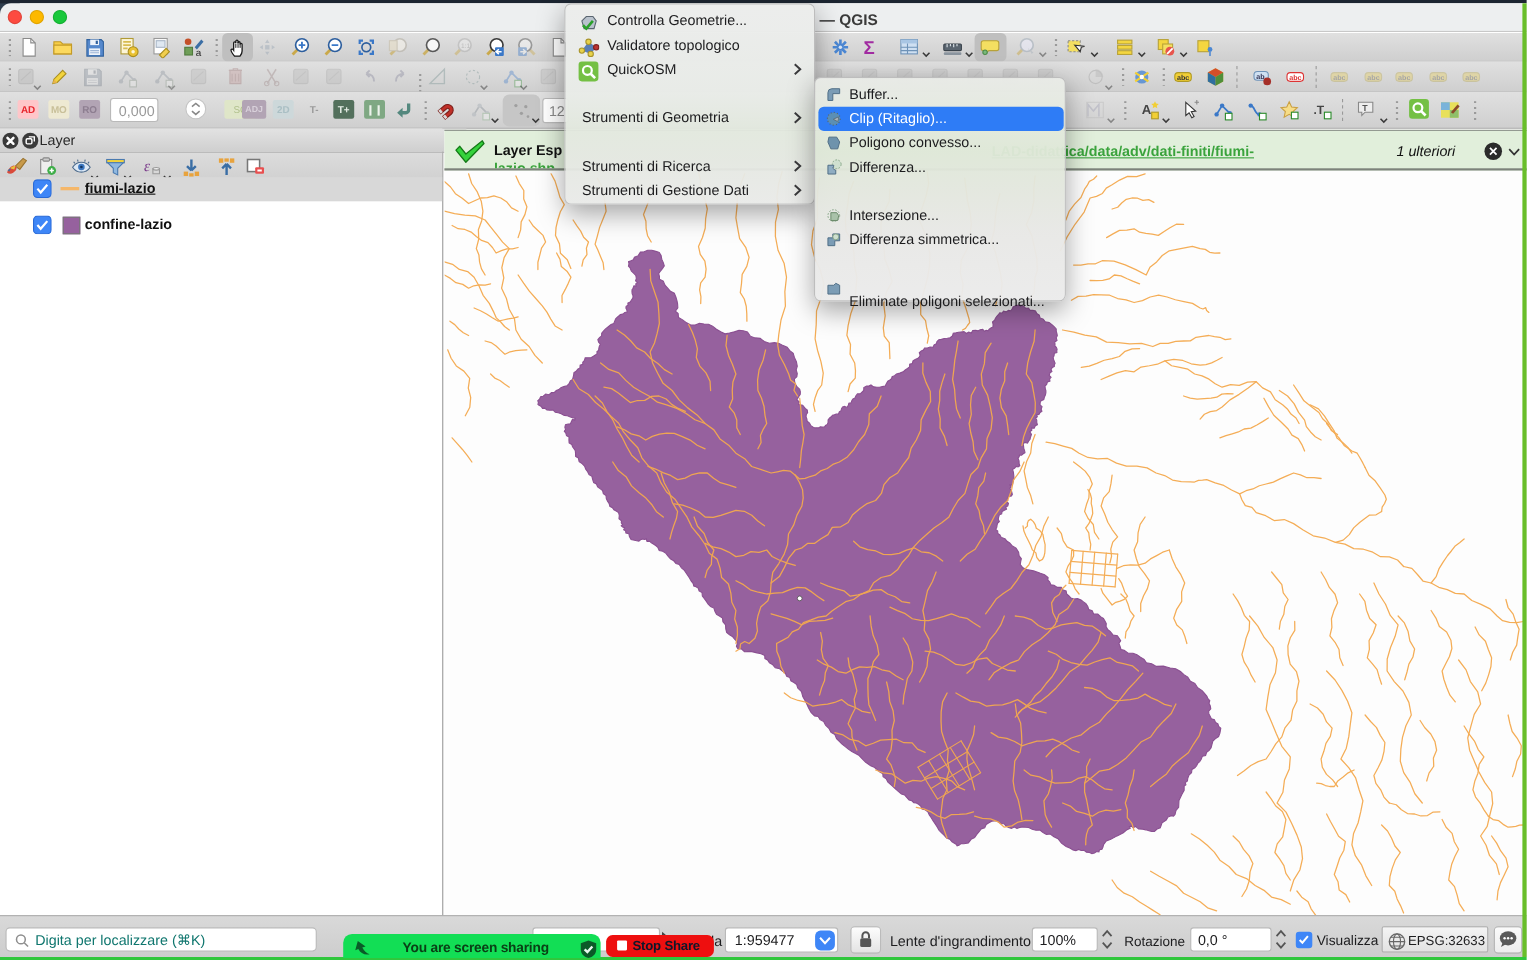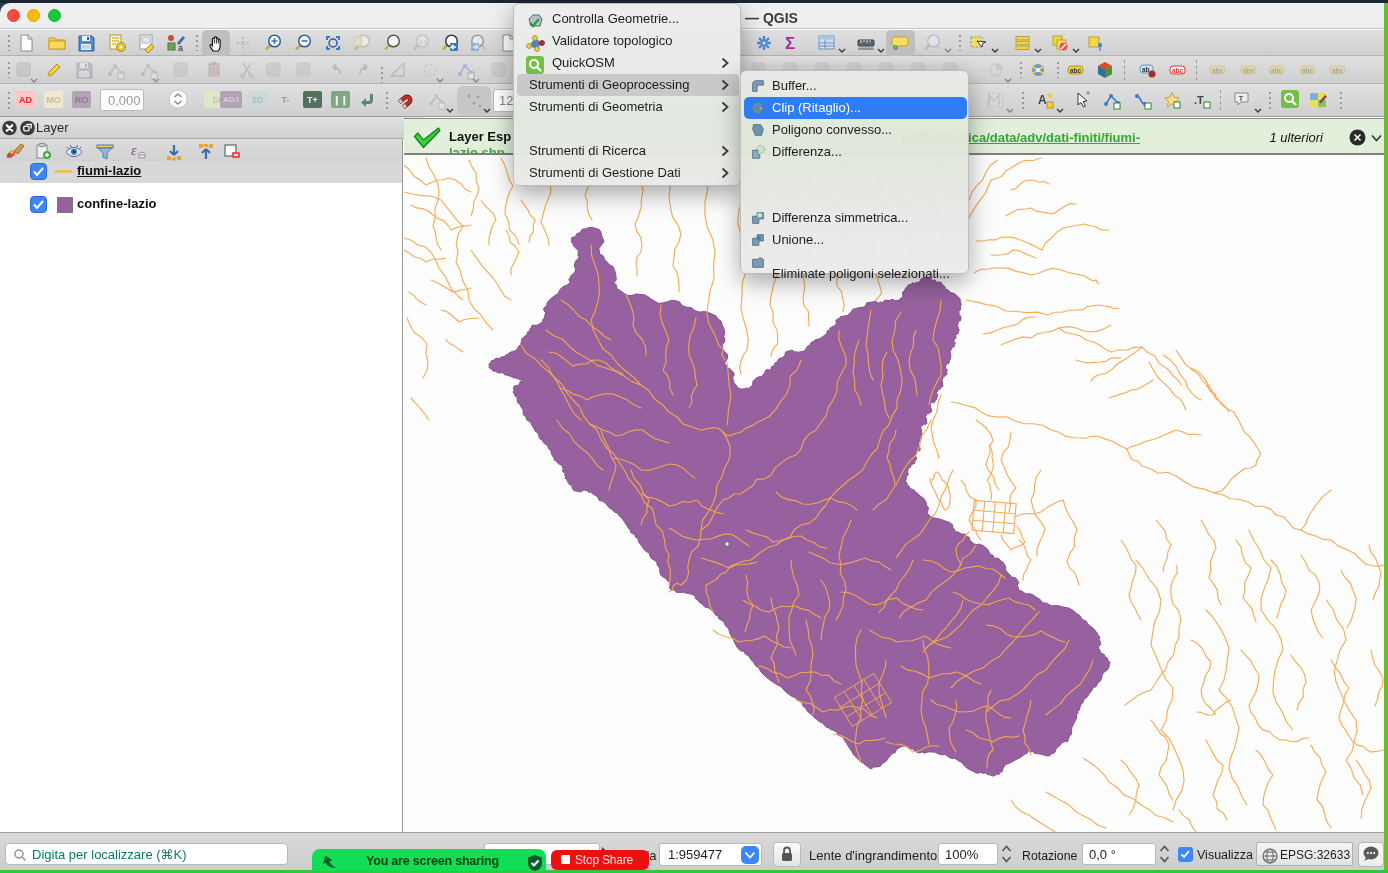--- a/index.html
+++ b/index.html
@@ -854,21 +854,21 @@
         <path d="M5 9l5-7 5 7h-3.2c.4 3.5 1.8 6 4.2 8-4.5-.6-7.5-3.6-8-8z" fill="#0a5c28" transform="rotate(-20 10 10)"></path>
       </svg></div>
     <span style="position:absolute;left:54px;top:5px;font-size:12.5px;font-weight:bold;color:#0a4016;white-space:nowrap;letter-spacing:-.2px">You are screen sharing</span>
     <div style="position:absolute;left:213px;top:4px;width:16px;height:16px;"><svg width="20" height="20" viewBox="0 0 20 20">
         <path d="M10 2l7 2.5V10c0 4.5-3 7-7 8-4-1-7-3.5-7-8V4.5z" fill="#0b5a28"></path>
         <path d="M6.5 10l2.5 2.5 4.5-5" fill="none" stroke="#e8f8ee" stroke-width="2.2"></path>
       </svg></div>
   </div>
 <div style="position:absolute;left:551px;top:850px;width:98px;height:20px;background:#ee0f0f;border-radius:6px;z-index:70">
     <div style="position:absolute;left:10px;top:5px;width:9px;height:9px;background:#fff;border-radius:1px"></div>
-    <span style="position:absolute;left:24px;top:3px;font-size:12px;font-weight:normal;color:#e5e5e5;white-space:nowrap;letter-spacing:-.2px">Stop Share</span>
+    <span style="position:absolute;left:24px;top:3px;font-size:12px;font-weight:bold;color:#0f172a;white-space:nowrap;letter-spacing:-.2px">Stop Share</span>
   </div>
 <div id="gbot"></div>
 <div id="gright"></div>
 <div class="menu" id="m1" style="left:513px;top:3px;width:228px;height:183px;background:linear-gradient(rgba(236,237,236,.97) 0%,rgba(233,236,232,.96) 45%,rgba(227,233,223,.95) 62%,rgba(229,232,226,.95) 78%,rgba(233,234,232,.96) 100%);">
     <div class="mi" style="top:4px">
       <div style="position:absolute;left:11px;top:3px;width:17px;height:17px"><svg width="20" height="20" viewBox="0 0 20 20">
           <path d="M4 8l4-4h6l3 4-2 7H6z" fill="#b9c2cc" stroke="#5a6570"></path>
           <path d="M5 12l3 3 6-7" fill="none" stroke="#2ba02b" stroke-width="2.4"></path>
         </svg></div>
       <span style="position:absolute;left:38px;top:0">Controlla Geometrie...</span>
@@ -887,27 +887,20 @@
       <div style="position:absolute;left:11px;top:3px;width:17px;height:17px"><svg width="20" height="20" viewBox="0 0 20 20">
           <rect x="1" y="1" width="18" height="18" rx="3" fill="#74c044"></rect>
           <circle cx="9" cy="9" r="4" fill="none" stroke="#fff" stroke-width="2"></circle>
           <path d="M12 12l4 4" stroke="#fff" stroke-width="2.4"></path>
         </svg></div>
       <span style="position:absolute;left:38px;top:0">QuickOSM</span>
       <svg style="position:absolute;right:11px;top:5px" width="8" height="12" viewBox="0 0 8 12">
         <path d="M1.5 1.5L6.5 6l-5 4.5" fill="none" stroke="#3a3a3c" stroke-width="1.8"></path>
       </svg>
     </div>
-    <div class="mi" style="top:70px">
-      <div style="position:absolute;background:rgba(190,190,190,.75);border-radius:4px;left:3px;width:222px;height:22px;top:0"></div>
-      <span style="position:absolute;left:15px;top:0">Strumenti di Geoprocessing</span>
-      <svg style="position:absolute;right:11px;top:5px" width="8" height="12" viewBox="0 0 8 12">
-        <path d="M1.5 1.5L6.5 6l-5 4.5" fill="none" stroke="#3a3a3c" stroke-width="1.8"></path>
-      </svg>
-    </div>
     <div class="mi" style="top:92px">
       <span style="position:absolute;left:15px;top:0">Strumenti di Geometria</span>
       <svg style="position:absolute;right:11px;top:5px" width="8" height="12" viewBox="0 0 8 12">
         <path d="M1.5 1.5L6.5 6l-5 4.5" fill="none" stroke="#3a3a3c" stroke-width="1.8"></path>
       </svg>
     </div>
     <div class="mi" style="top:136px">
       <span style="position:absolute;left:15px;top:0">Strumenti di Ricerca</span>
       <svg style="position:absolute;right:11px;top:5px" width="8" height="12" viewBox="0 0 8 12">
         <path d="M1.5 1.5L6.5 6l-5 4.5" fill="none" stroke="#3a3a3c" stroke-width="1.8"></path>
@@ -941,32 +934,32 @@
         </svg></div>
       <span style="position:absolute;left:31px;top:0">Poligono convesso...</span>
     </div>
     <div class="mi" style="top:70px">
       <div style="position:absolute;left:9px;top:3px;width:16px;height:16px"><svg width="16" height="16" viewBox="0 0 18 18">
           <circle cx="12" cy="6" r="4.5" fill="#cfe0cf" stroke="#8aa88a" stroke-dasharray="1.8 1.4"></circle>
           <path d="M3 7h6a6 6 0 01-1 3 5 5 0 003 2v4H3z" fill="#8fadc2" stroke="#4f6e85"></path>
         </svg></div>
       <span style="position:absolute;left:31px;top:0">Differenza...</span>
     </div>
+    <div class="mi" style="top:114px">
+      <div style="position:absolute;left:9px;top:3px;width:16px;height:16px"><svg width="16" height="16" viewBox="0 0 18 18">
+          <circle cx="9" cy="9" r="6" fill="none" stroke="#8aa88a" stroke-dasharray="1.8 1.4"></circle>
+          <path d="M6 6h6l2 3-1 5H6z" fill="#a9c2a9" stroke="#6a8a6a"></path>
+        </svg></div>
+      <span style="position:absolute;left:31px;top:0">Intersezione...</span>
+    </div>
     <div class="mi" style="top:136px">
       <div style="position:absolute;left:9px;top:3px;width:16px;height:16px"><svg width="16" height="16" viewBox="0 0 18 18">
           <path d="M3 7h5V3h7v7h-5v5H3z" fill="#7b9cb5" stroke="#4f6e85" stroke-width="1"></path>
           <circle cx="11" cy="6" r="3" fill="#cfe0cf" stroke="#8aa88a"></circle>
         </svg></div>
       <span style="position:absolute;left:31px;top:0">Differenza simmetrica...</span>
     </div>
-    <div class="mi" style="top:158px">
-      <div style="position:absolute;left:9px;top:3px;width:16px;height:16px"><svg width="16" height="16" viewBox="0 0 18 18">
-          <path d="M3 7h5V3h7v7h-5v5H3z" fill="#7b9cb5" stroke="#4f6e85" stroke-width="1"></path>
-          <circle cx="10" cy="7" r="2.5" fill="#5a7a91"></circle>
-        </svg></div>
-      <span style="position:absolute;left:31px;top:0">Unione...</span>
-    </div>
     <div class="mi" style="top:180px">
       <div style="position:absolute;left:9px;top:3px;width:16px;height:16px"><svg width="16" height="16" viewBox="0 0 18 18">
           <path d="M3 6h6l2-2 4 2v9H3z" fill="#7b9cb5" stroke="#4f6e85" stroke-width="1"></path>
         </svg></div>
       <span style="position:absolute;left:31px;top:12px">Eliminate poligoni selezionati...</span>
     </div>
   </div>
 </body></html>

